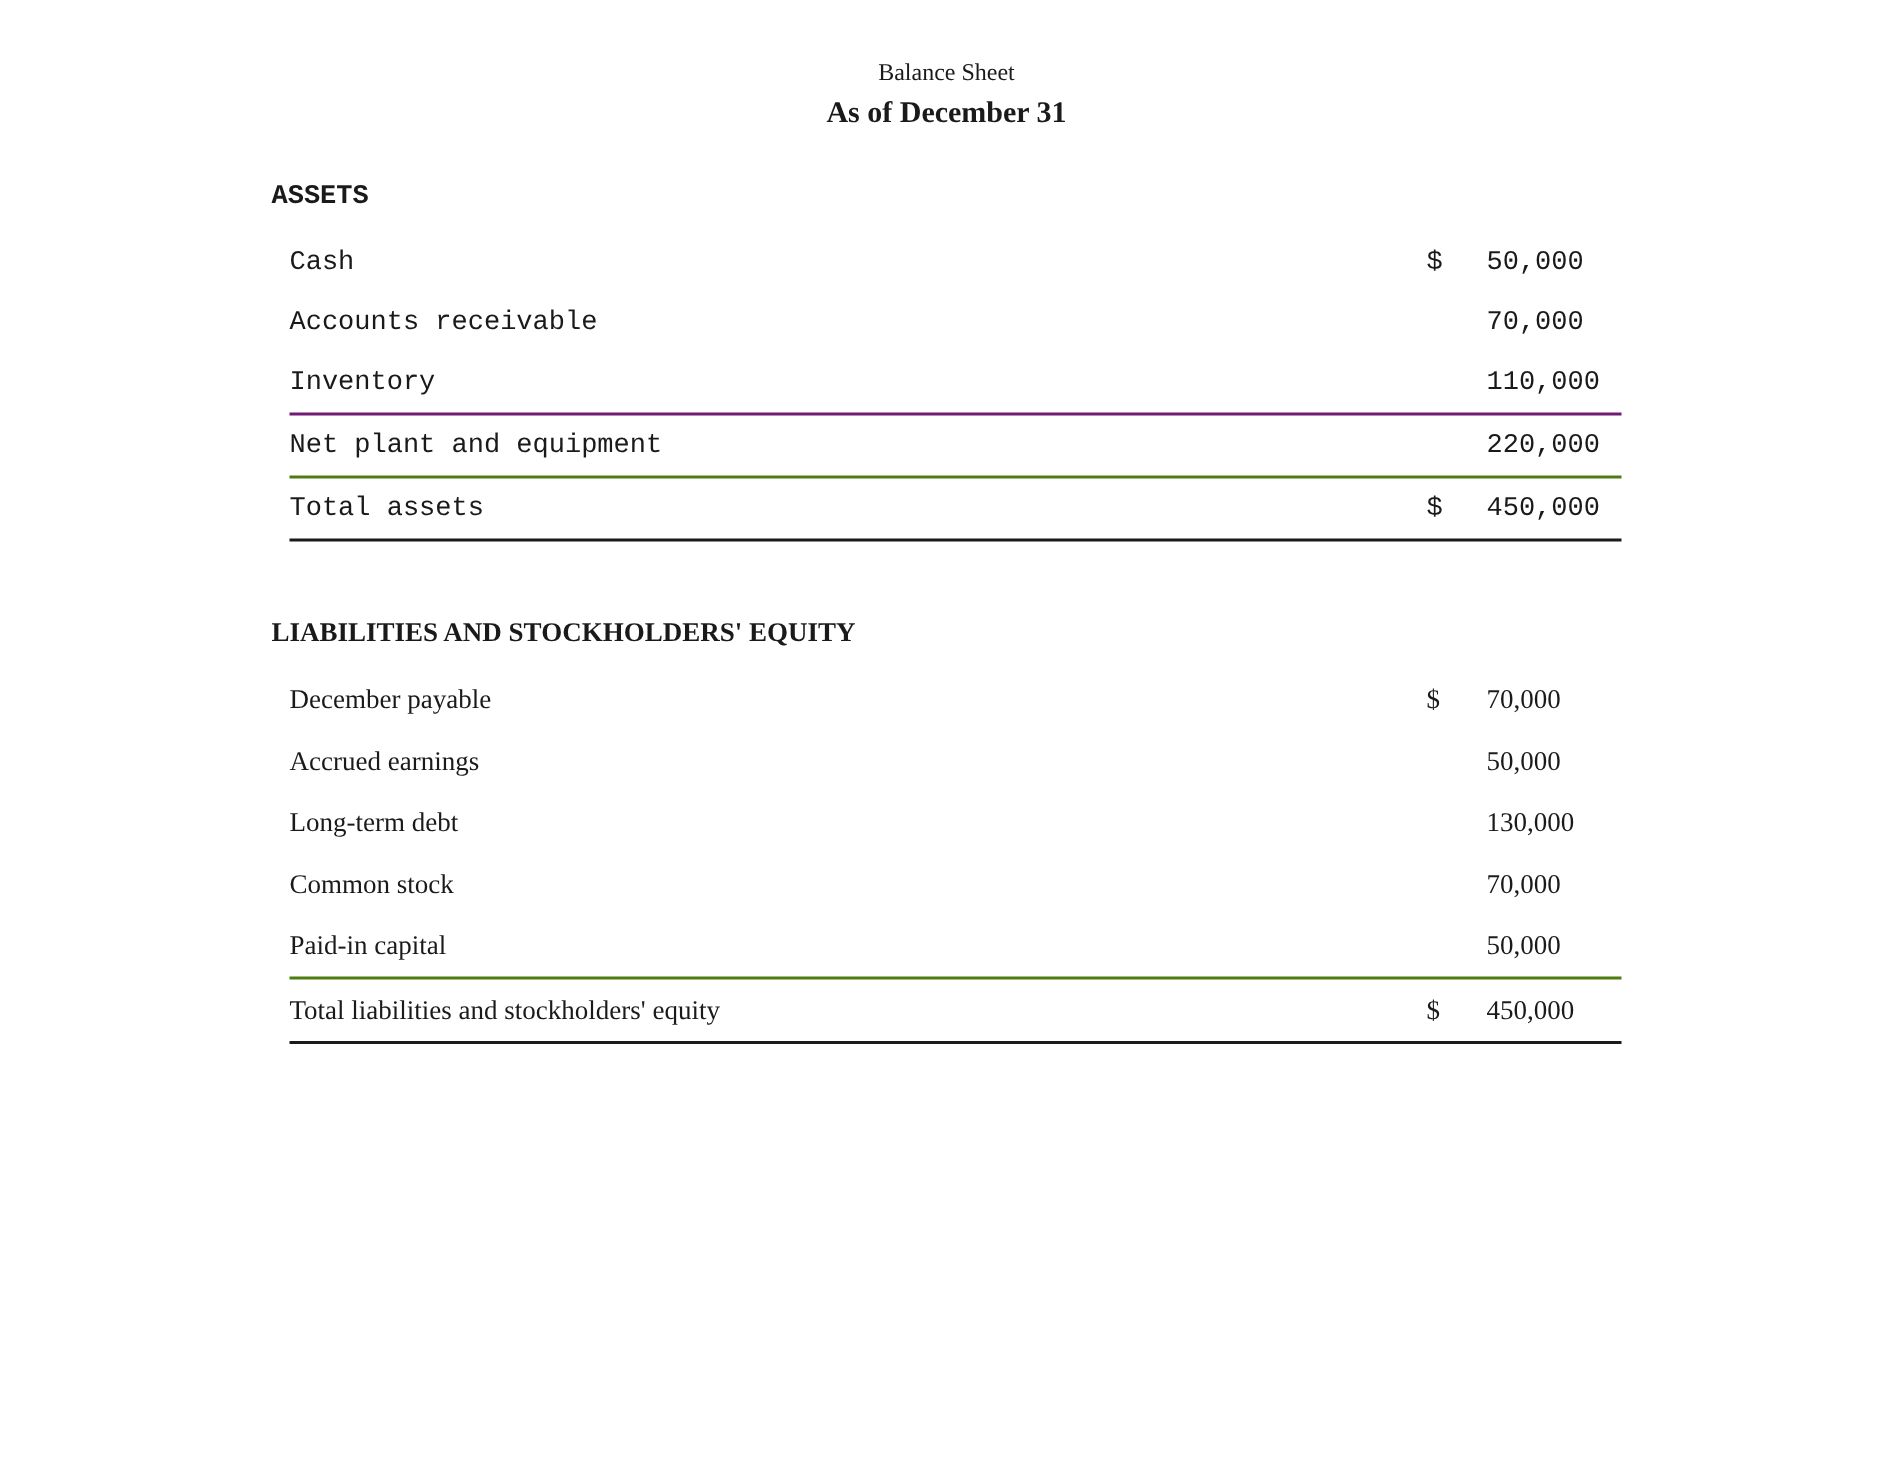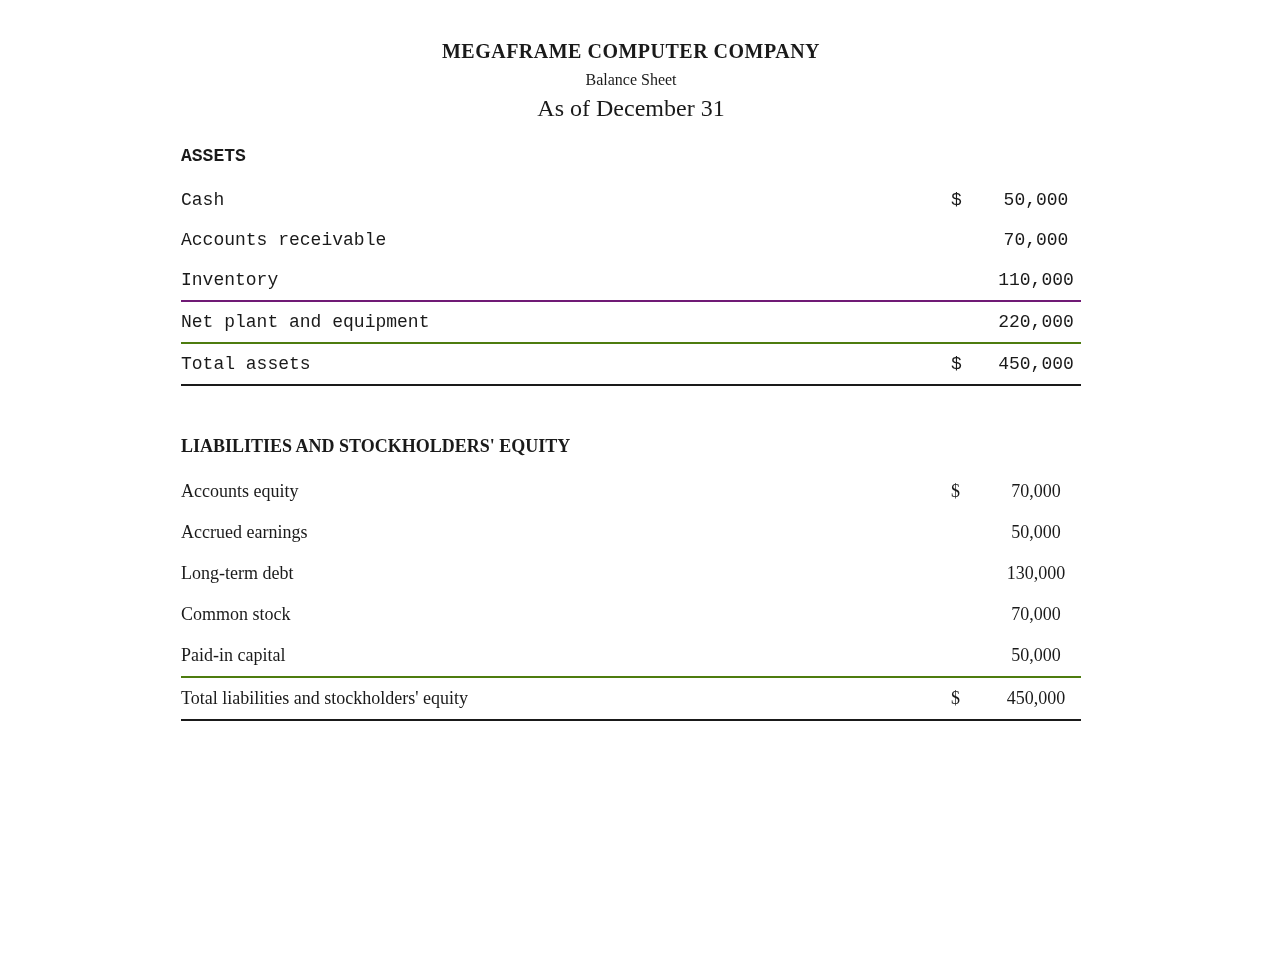--- a/index.html
+++ b/index.html
@@ -35,38 +35,39 @@
       margin-bottom: 8px;
     }
 
     .report-title {
       font-size: 16px;
       font-weight: normal;
       margin-bottom: 6px;
     }
 
     .report-date {
-      font-size: 24px;
-      font-weight: normal;
-      margin-bottom: 24px;
+      font-size: 20px;
+      font-weight: bold;
+      margin-bottom: 34px;
     }
 
     .section-header {
       font-size: 18px;
       font-weight: bold;
       margin-bottom: 14px;
       margin-top: 8px;
     }
 
     .line-item {
       display: flex;
       justify-content: space-between;
       align-items: center;
       padding: 10px 0;
       border-bottom: none;
+      margin-left: 12px;
     }
 
     .line-item.with-top-border {
       border-top: 2px solid #701a75;
     }
 
     .line-item.total-line {
       border-top: 2px solid #4d7c0f;
       border-bottom: 2px solid #1a1a1a;
       font-weight: normal;
@@ -84,40 +85,39 @@
       justify-content: flex-end;
     }
 
     .dollar-sign {
       font-size: 18px;
       min-width: 16px;
     }
 
     .item-value {
       font-size: 18px;
-      text-align: center;
+      text-align: left;
       min-width: 90px;
     }
 
     .assets-section {
       margin-bottom: 0;
       font-family: Liberation Mono, monospace;
     }
 
     .liabilities-section {
       margin-top: 50px;
     }
   </style>
 </head>
 <body>
 
 <div class="document">
 
   <div class="header">
-    <div class="company-name">MEGAFRAME COMPUTER COMPANY</div>
     <div class="report-title">Balance Sheet</div>
     <div class="report-date">As of December 31</div>
   </div>
 
   <div class="assets-section">
     <div class="section-header">ASSETS</div>
 
     <div id="assets-items">
 
     <div class="line-item">
@@ -158,21 +158,21 @@
       </div>
     </div>
   </div>
 
   <div class="liabilities-section">
     <div class="section-header">LIABILITIES AND STOCKHOLDERS' EQUITY</div>
 
     <div id="liabilities-items">
 
     <div class="line-item">
-      <span class="item-label">Accounts equity</span>
+      <span class="item-label">December payable</span>
       <div class="item-value-group">
         <span class="dollar-sign">$</span>
         <span class="item-value">70,000</span>
       </div>
     </div>
         <div class="line-item">
       <span class="item-label">Accrued earnings</span>
       <div class="item-value-group">
         <span class="dollar-sign"></span>
         <span class="item-value">50,000</span>

